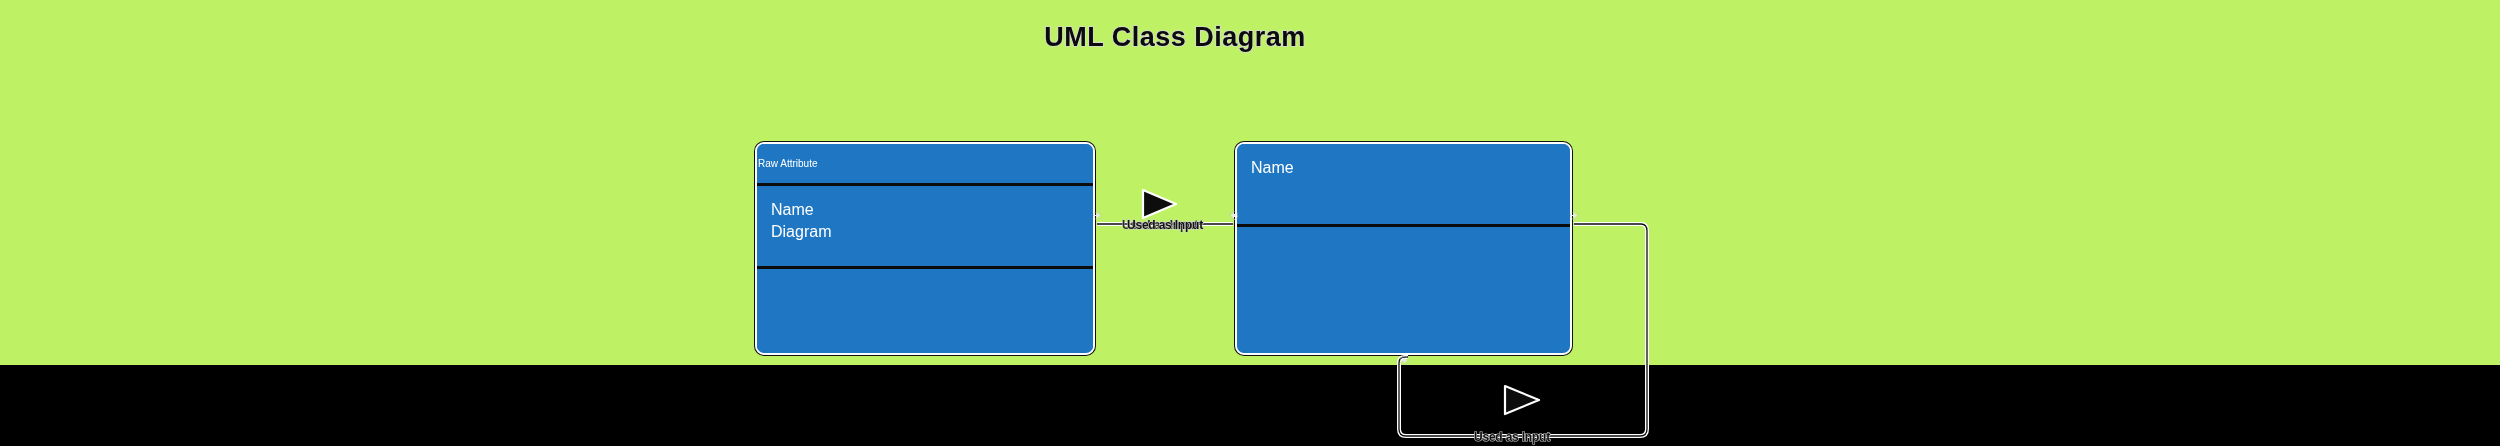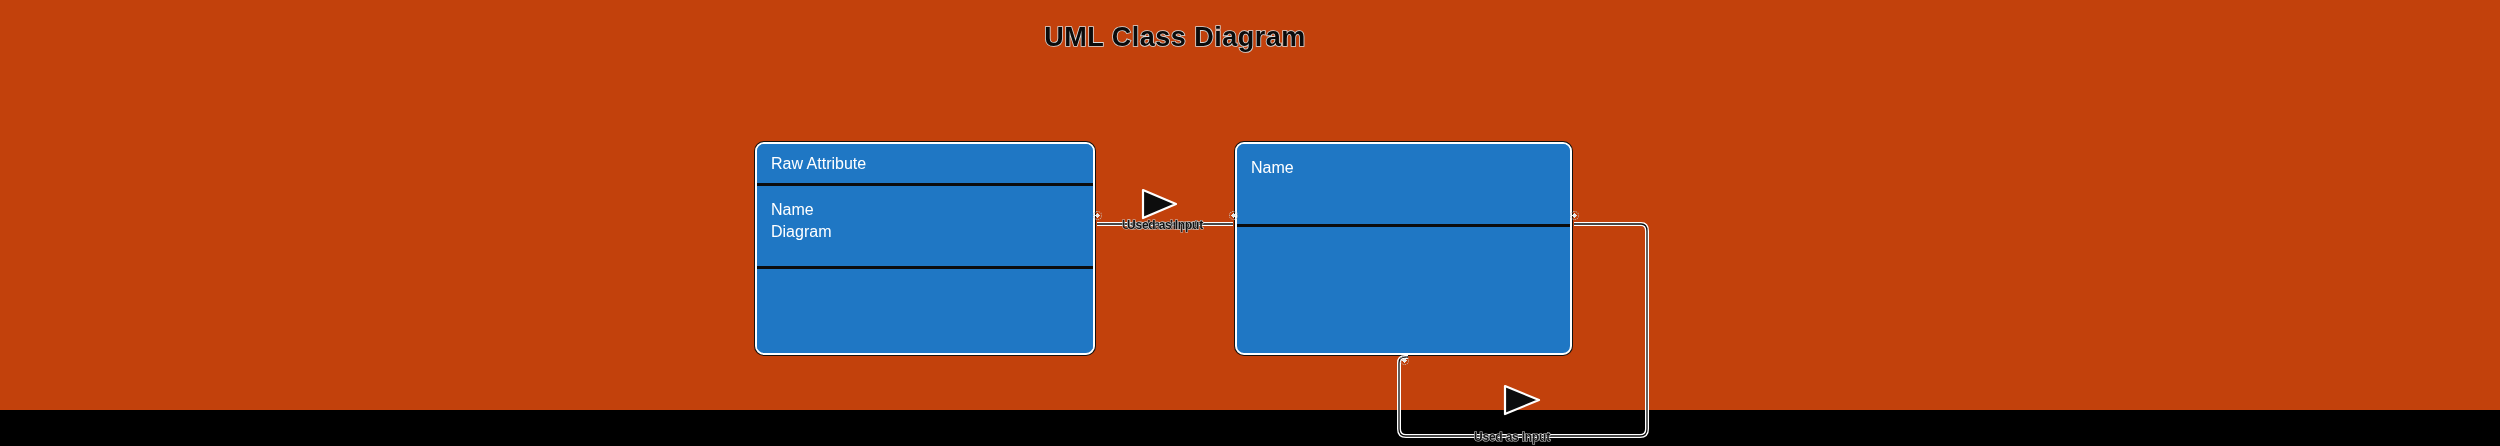--- a/index.html
+++ b/index.html
@@ -12,22 +12,22 @@
     width: 2500px;
     height: 446px;
     overflow: hidden;
     font-family: "Liberation Sans", sans-serif;
     position: relative;
   }
 
   #canvas {
     position: relative;
     width: 2500px;
-    height: 410px;
-    background: #c2410c;
+    height: 365px;
+    background: #bef264;
   }
 
   
   #diagram-title {
     position: absolute;
     left: 0;
     top: 22px;
     width: 2350px;
     text-align: center;
     font-size: 27px;
@@ -47,23 +47,23 @@
     border: 2px solid #ffffff;
     border-radius: 9px;
     box-shadow: 0 0 0 1px #101010;
     overflow: hidden;
   }
   .class-title-cell {
     box-sizing: border-box;
     height: 42px;
     display: flex;
     align-items: center;
-    padding: 0 14px;
+    padding: 0 1px;
     color: #ffffff;
-    font-size: 16px;
+    font-size: 10px;
     border-bottom: 3px solid #0c0c0c;
     background: #1f77c4;
   }
   .class-attrs-cell {
     box-sizing: border-box;
     height: 83px;
     padding: 13px 14px 0 14px;
     color: #ffffff;
     font-size: 16px;
     line-height: 22px;

